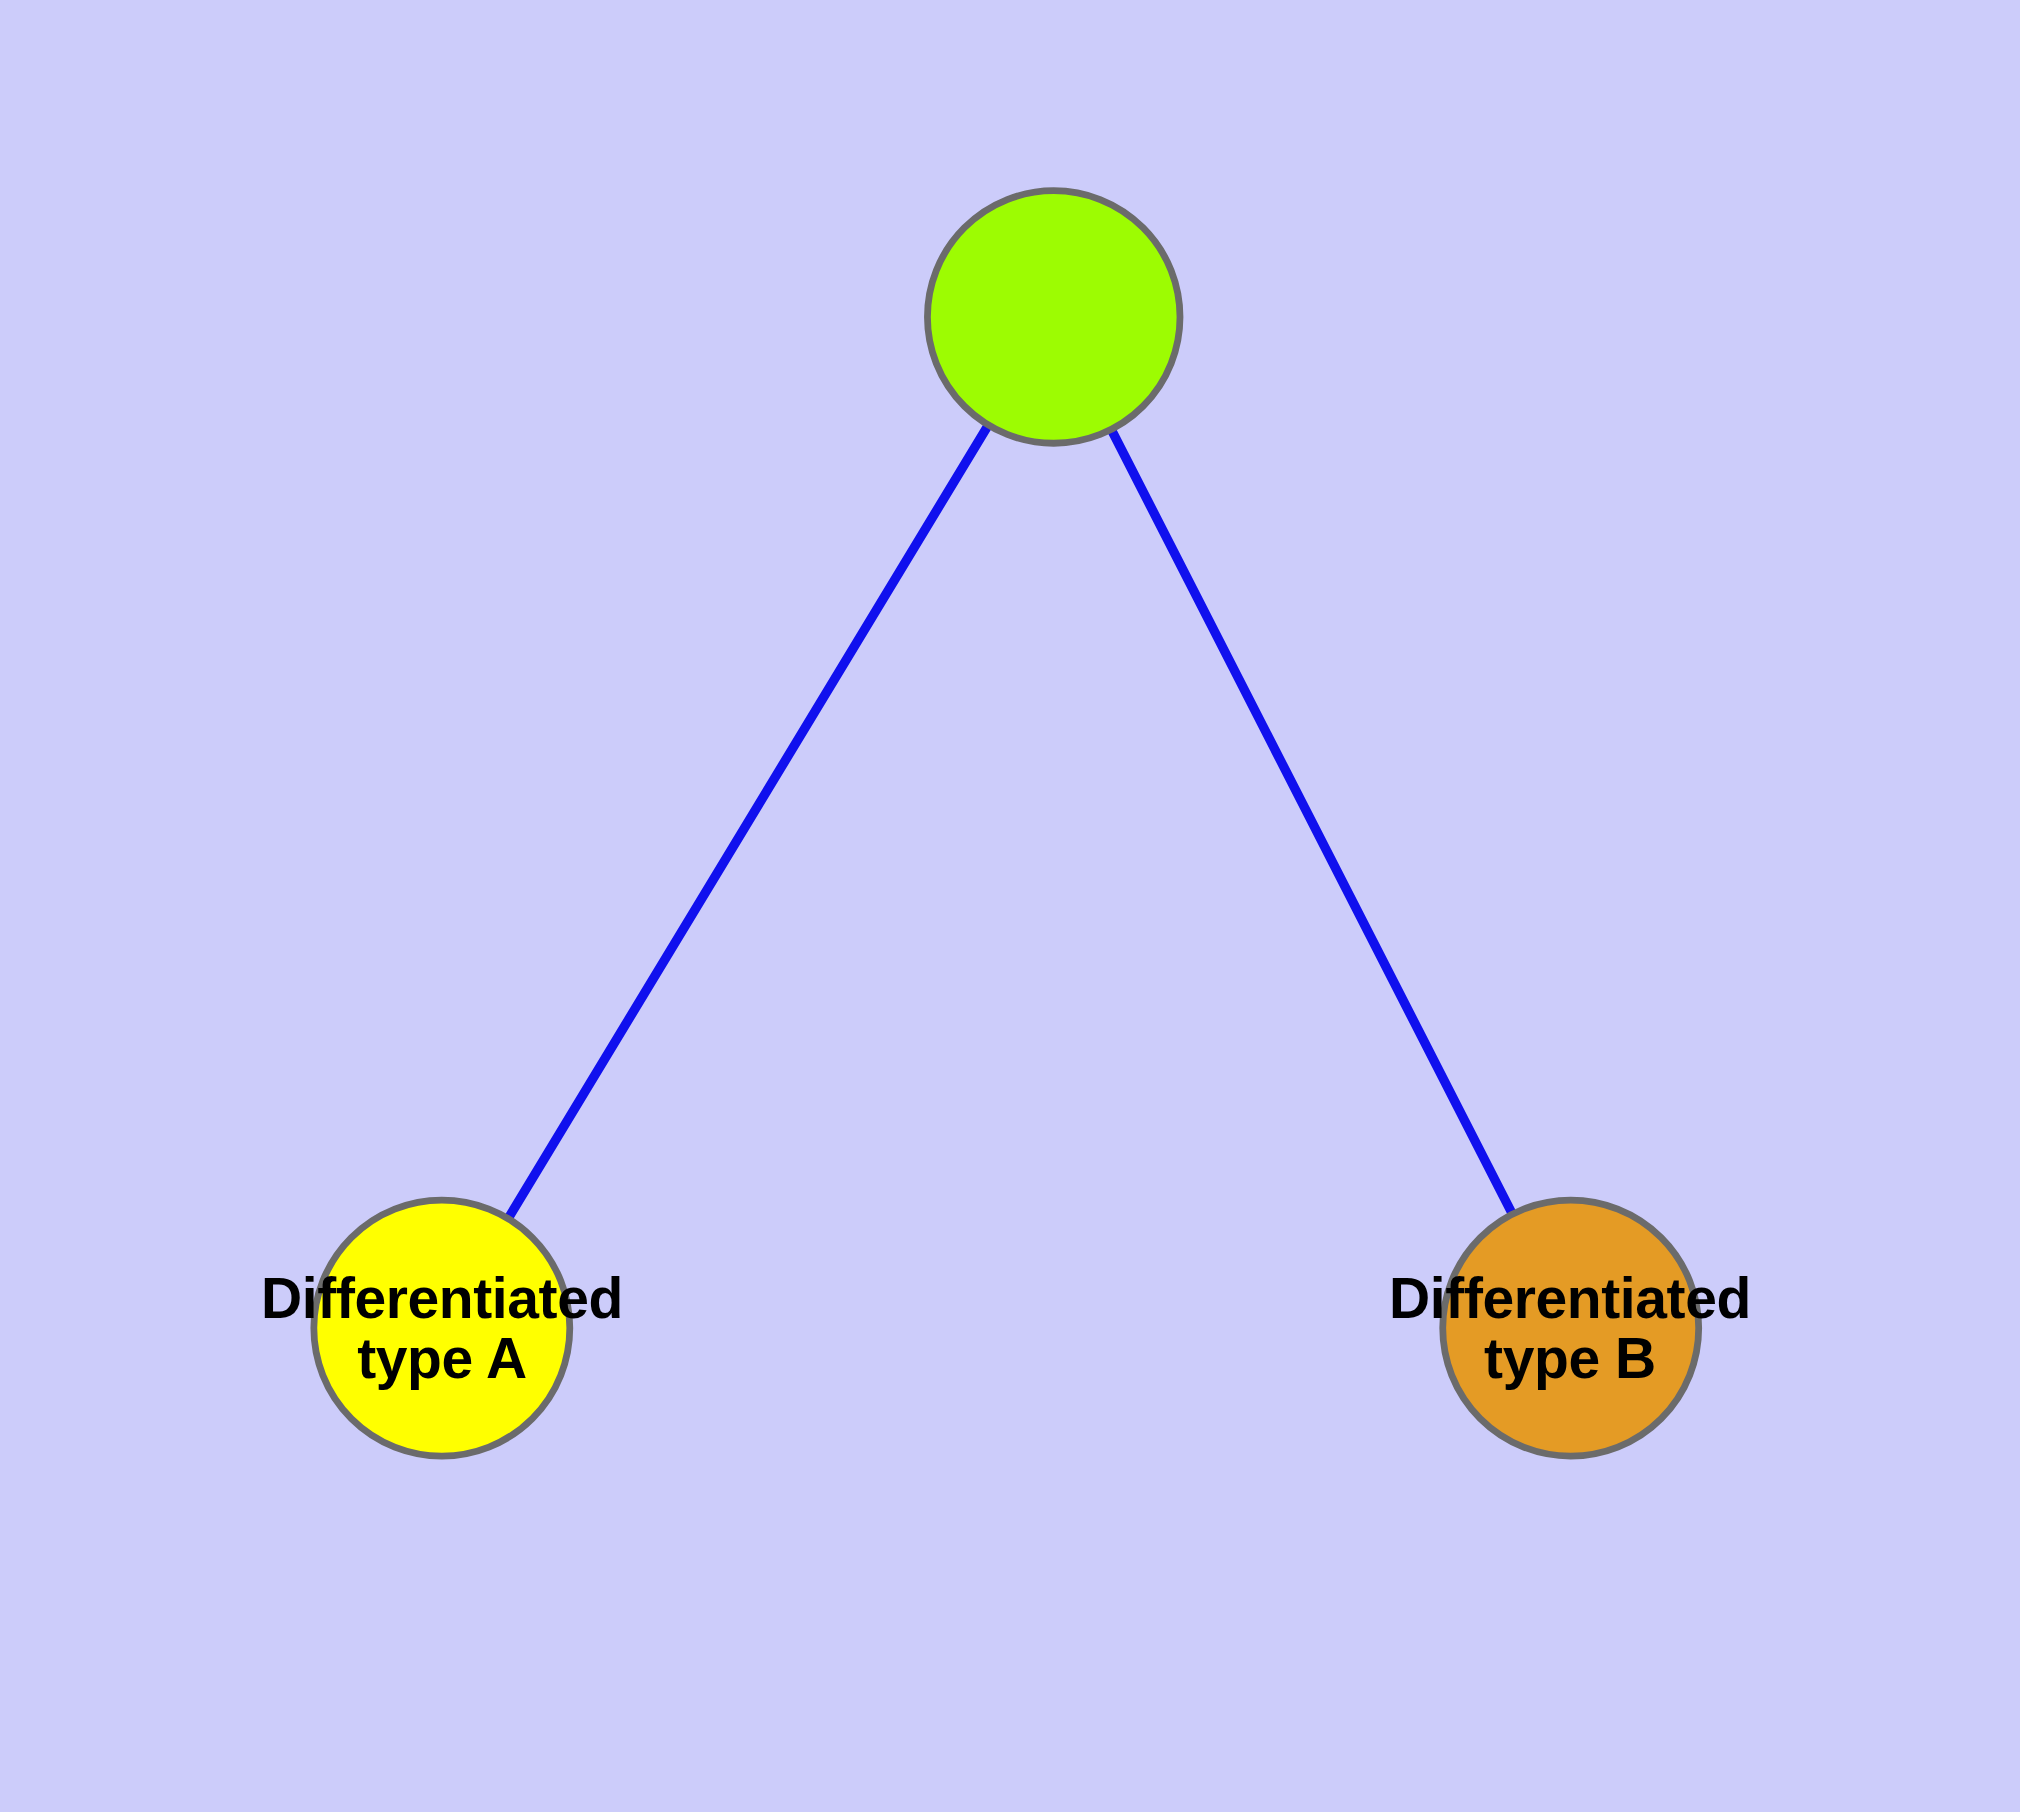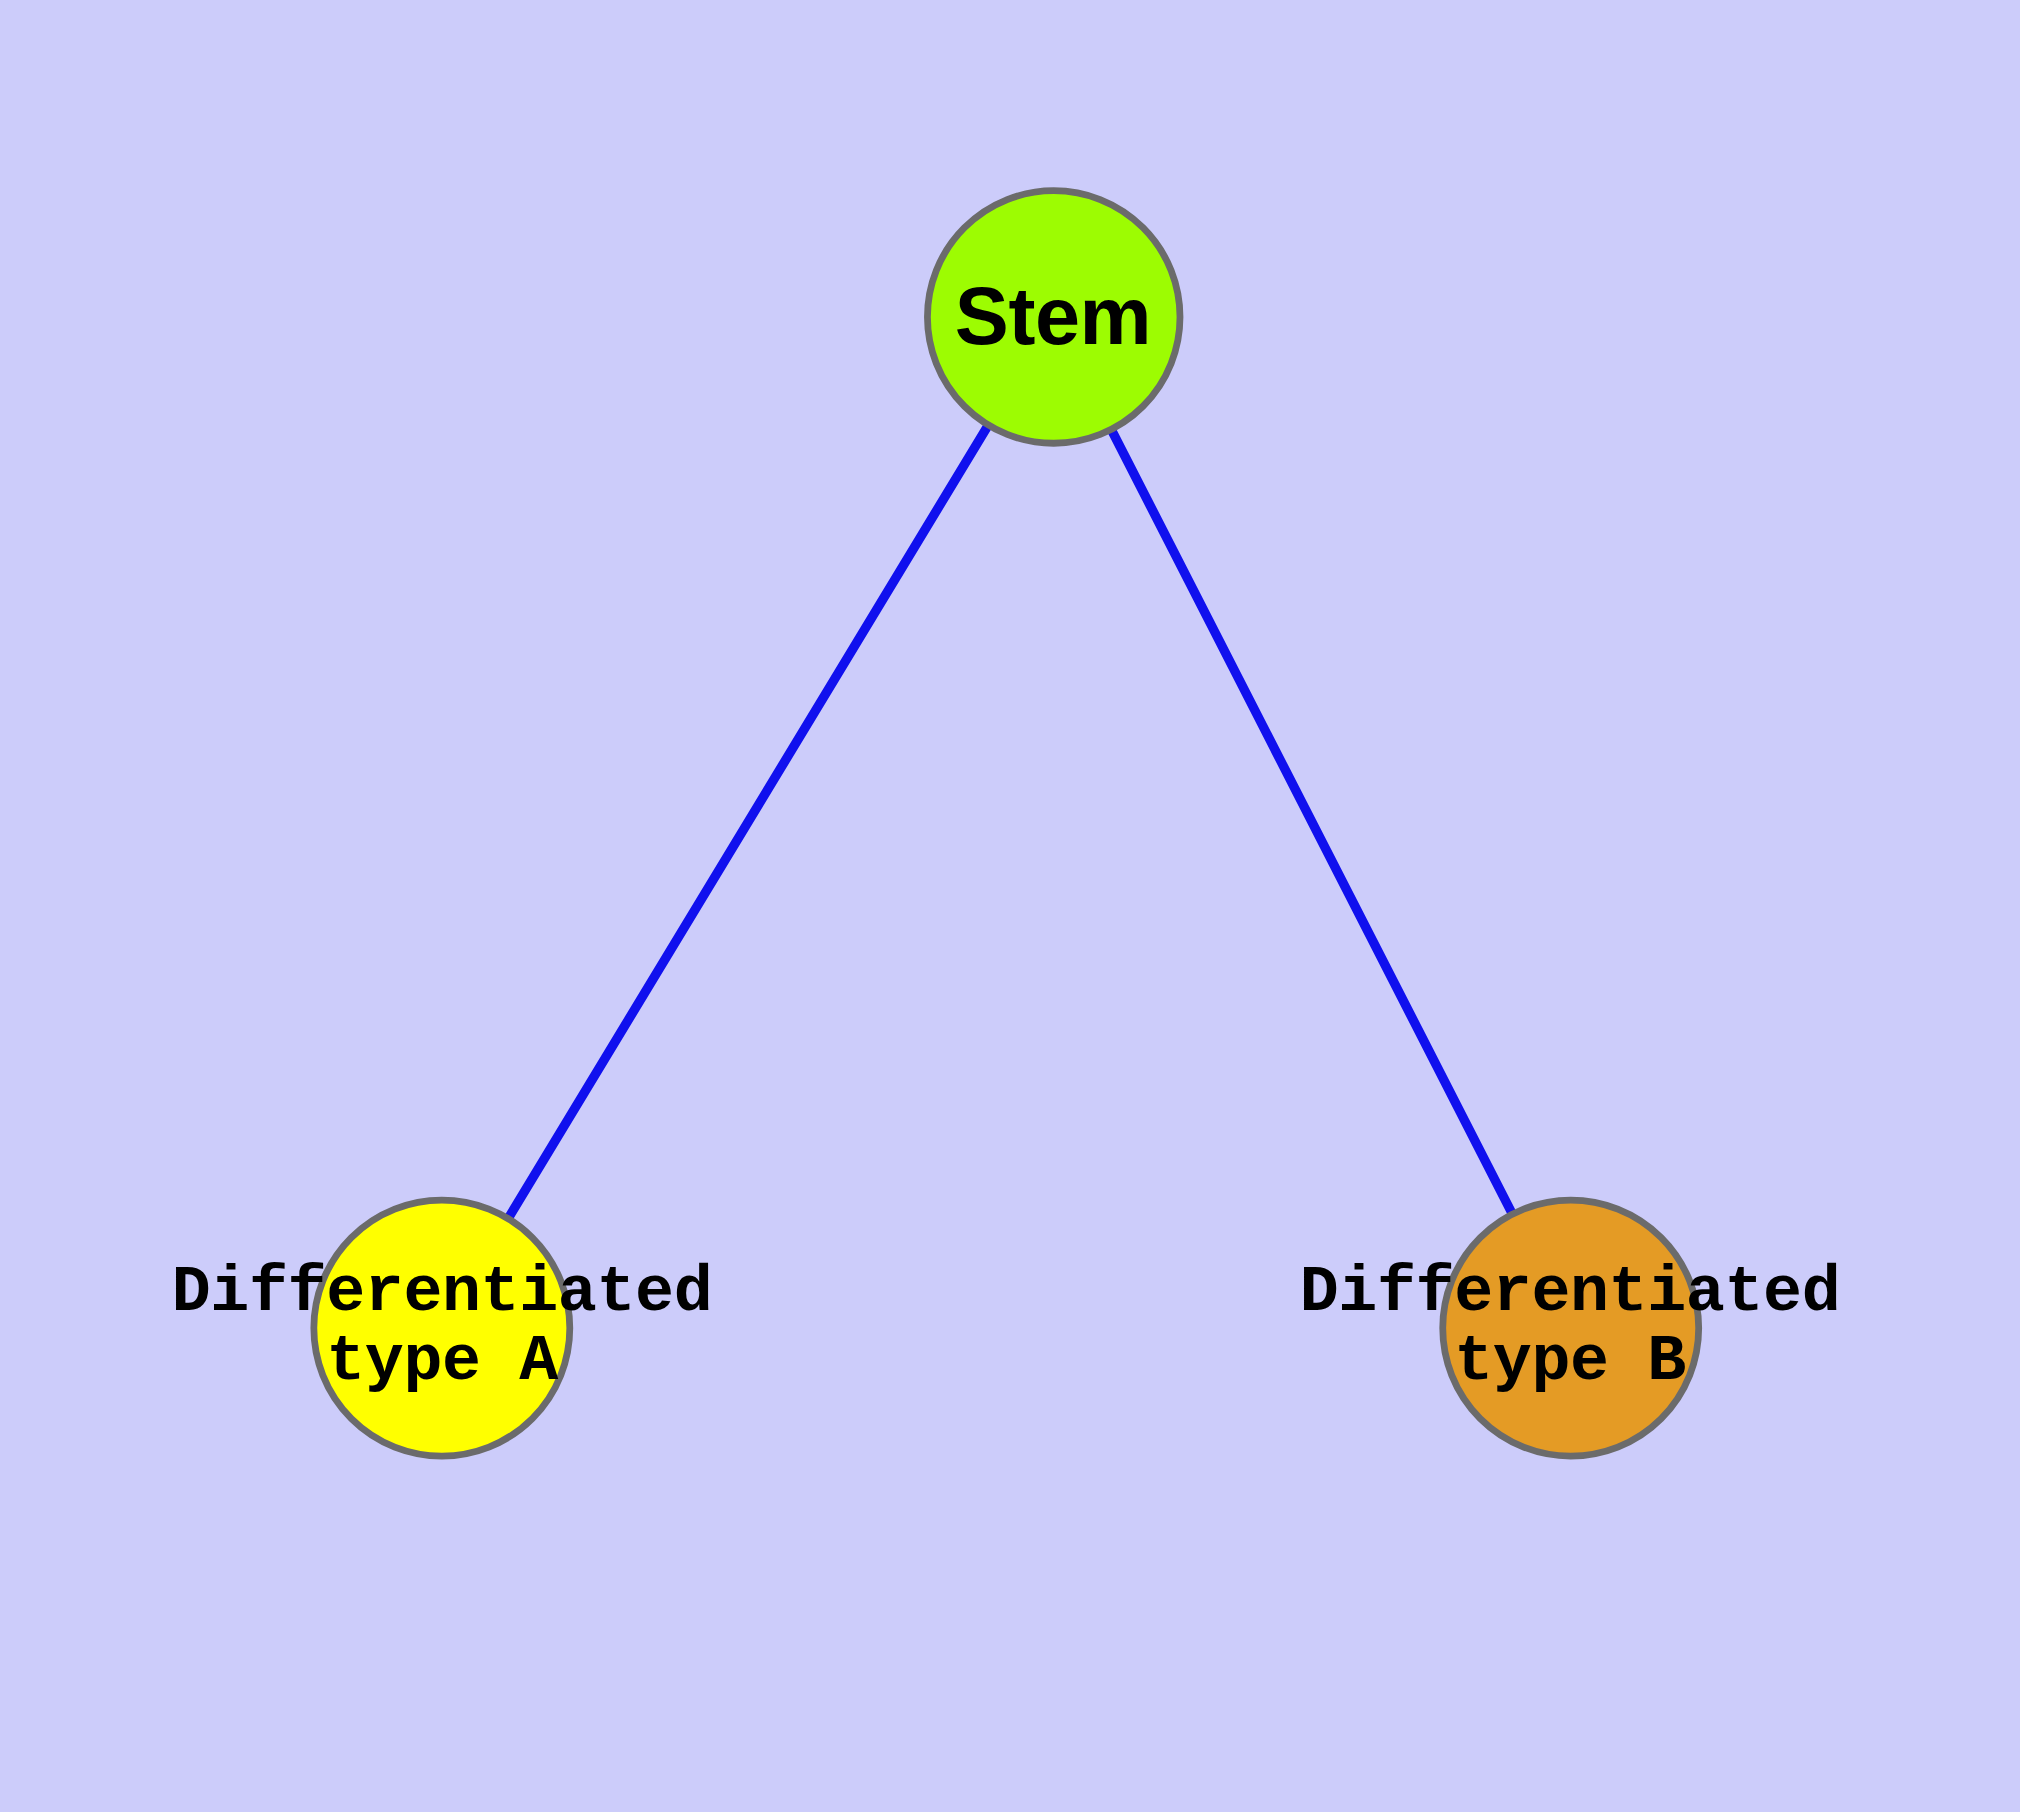--- a/index.html
+++ b/index.html
@@ -37,22 +37,21 @@
     color: #000000;
     white-space: pre;
     line-height: 1.06;
     letter-spacing: -0.4px;
     pointer-events: none;
   }
   .label-stem {
     font-size: 81px;
   }
   .label-diff {
-    font-size: 65px;
-    font-family: Liberation Mono, monospace;
+    font-size: 57px;
   }
 </style>
 </head>
 <body>
 
 <div id="canvas" style="width: 2021px; height: 1812px;">
 
   <div class="plot-bg" style="background: rgb(204, 204, 250);"></div>
 
   <svg class="graph-layer" viewBox="0 0 2384 2138" xmlns="http://www.w3.org/2000/svg">
@@ -64,21 +63,20 @@
       <line id="edge1" stroke-linecap="round" x1="1243" y1="374" x2="1853" y2="1567" stroke="#1010ee" stroke-width="11"></line>
     </g>
 
     <g id="nodeGroup">
       <circle id="node0" cx="1243" cy="374" r="149" fill="#9dfc02" stroke="#6b6b6b" stroke-width="8"></circle>
       <circle id="node1" cx="521" cy="1567" r="151" fill="#ffff00" stroke="#6b6b6b" stroke-width="8"></circle>
       <circle id="node2" cx="1853" cy="1567" r="151" fill="#e49b25" stroke="#6b6b6b" stroke-width="8"></circle>
     </g>
   </svg>
 
-  <div id="lbl0" class="node-label label-stem" style="left: 1053px; top: 317px; color: rgb(0, 0, 0);">Stem</div>
 
   <div id="lbl1" class="node-label label-diff" style="left: 442px; top: 1328px; color: rgb(0, 0, 0);">Differentiated
 type A</div>
 
   <div id="lbl2" class="node-label label-diff" style="left: 1570px; top: 1328px; color: rgb(0, 0, 0);">Differentiated
 type B</div>
 
 </div>
 
 

